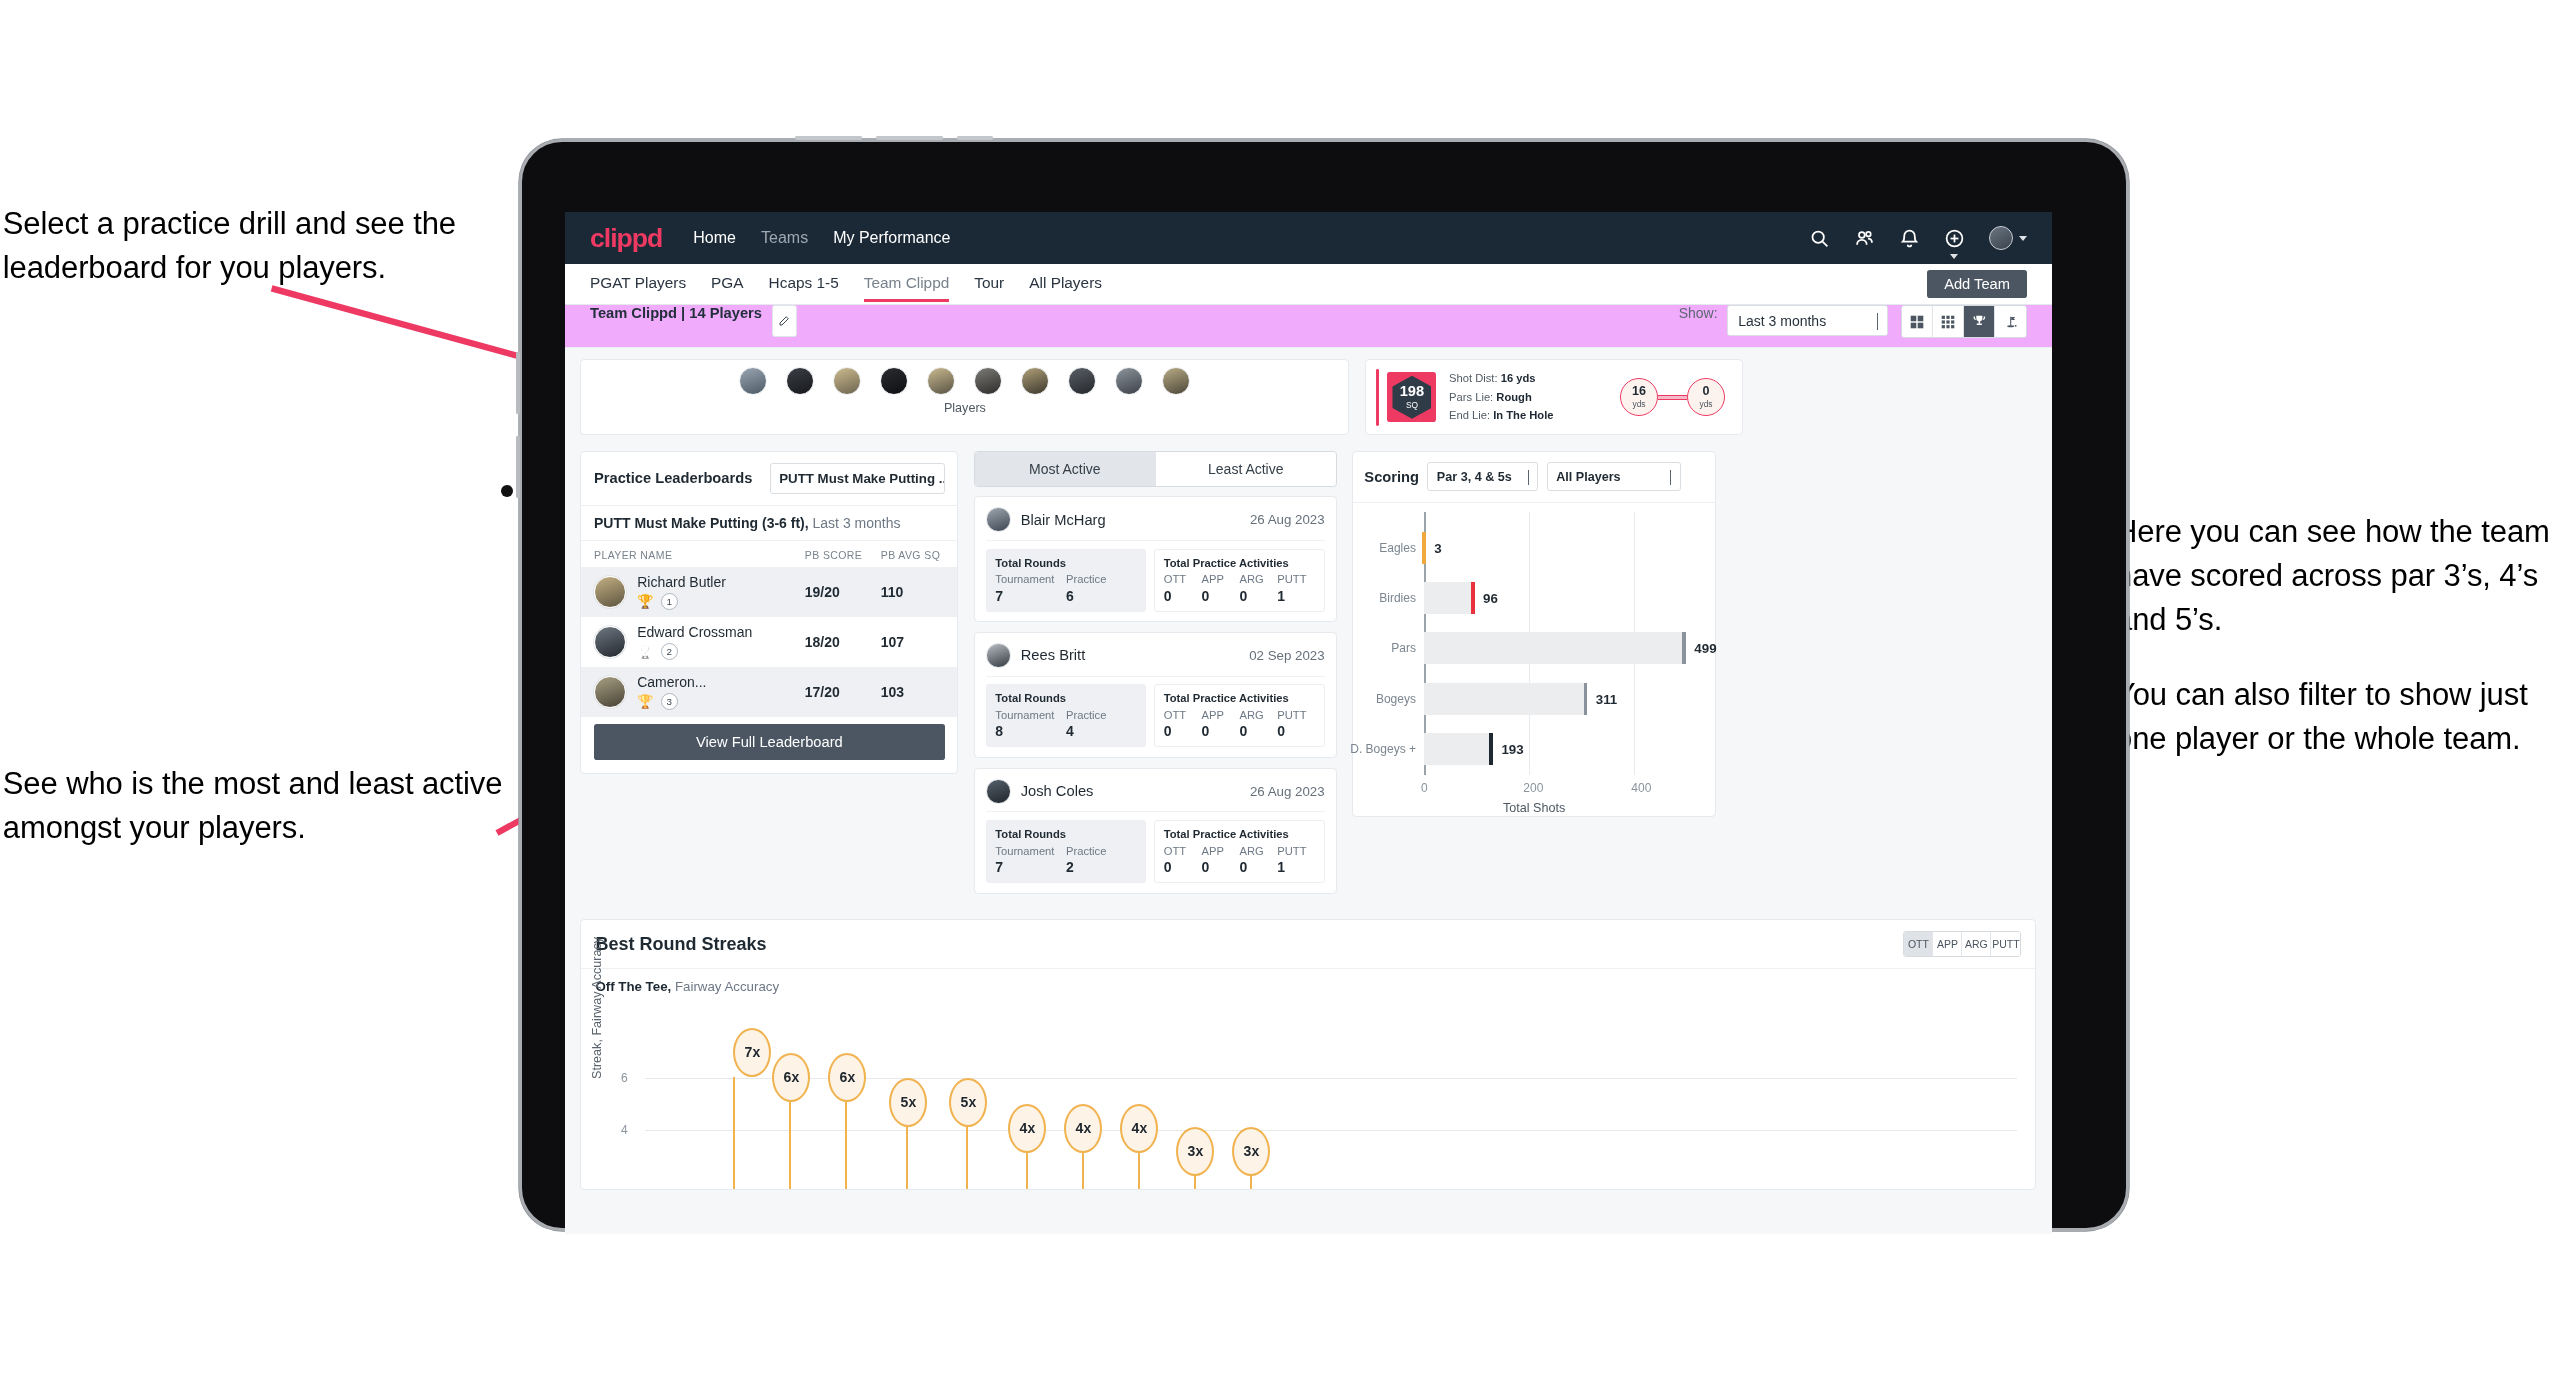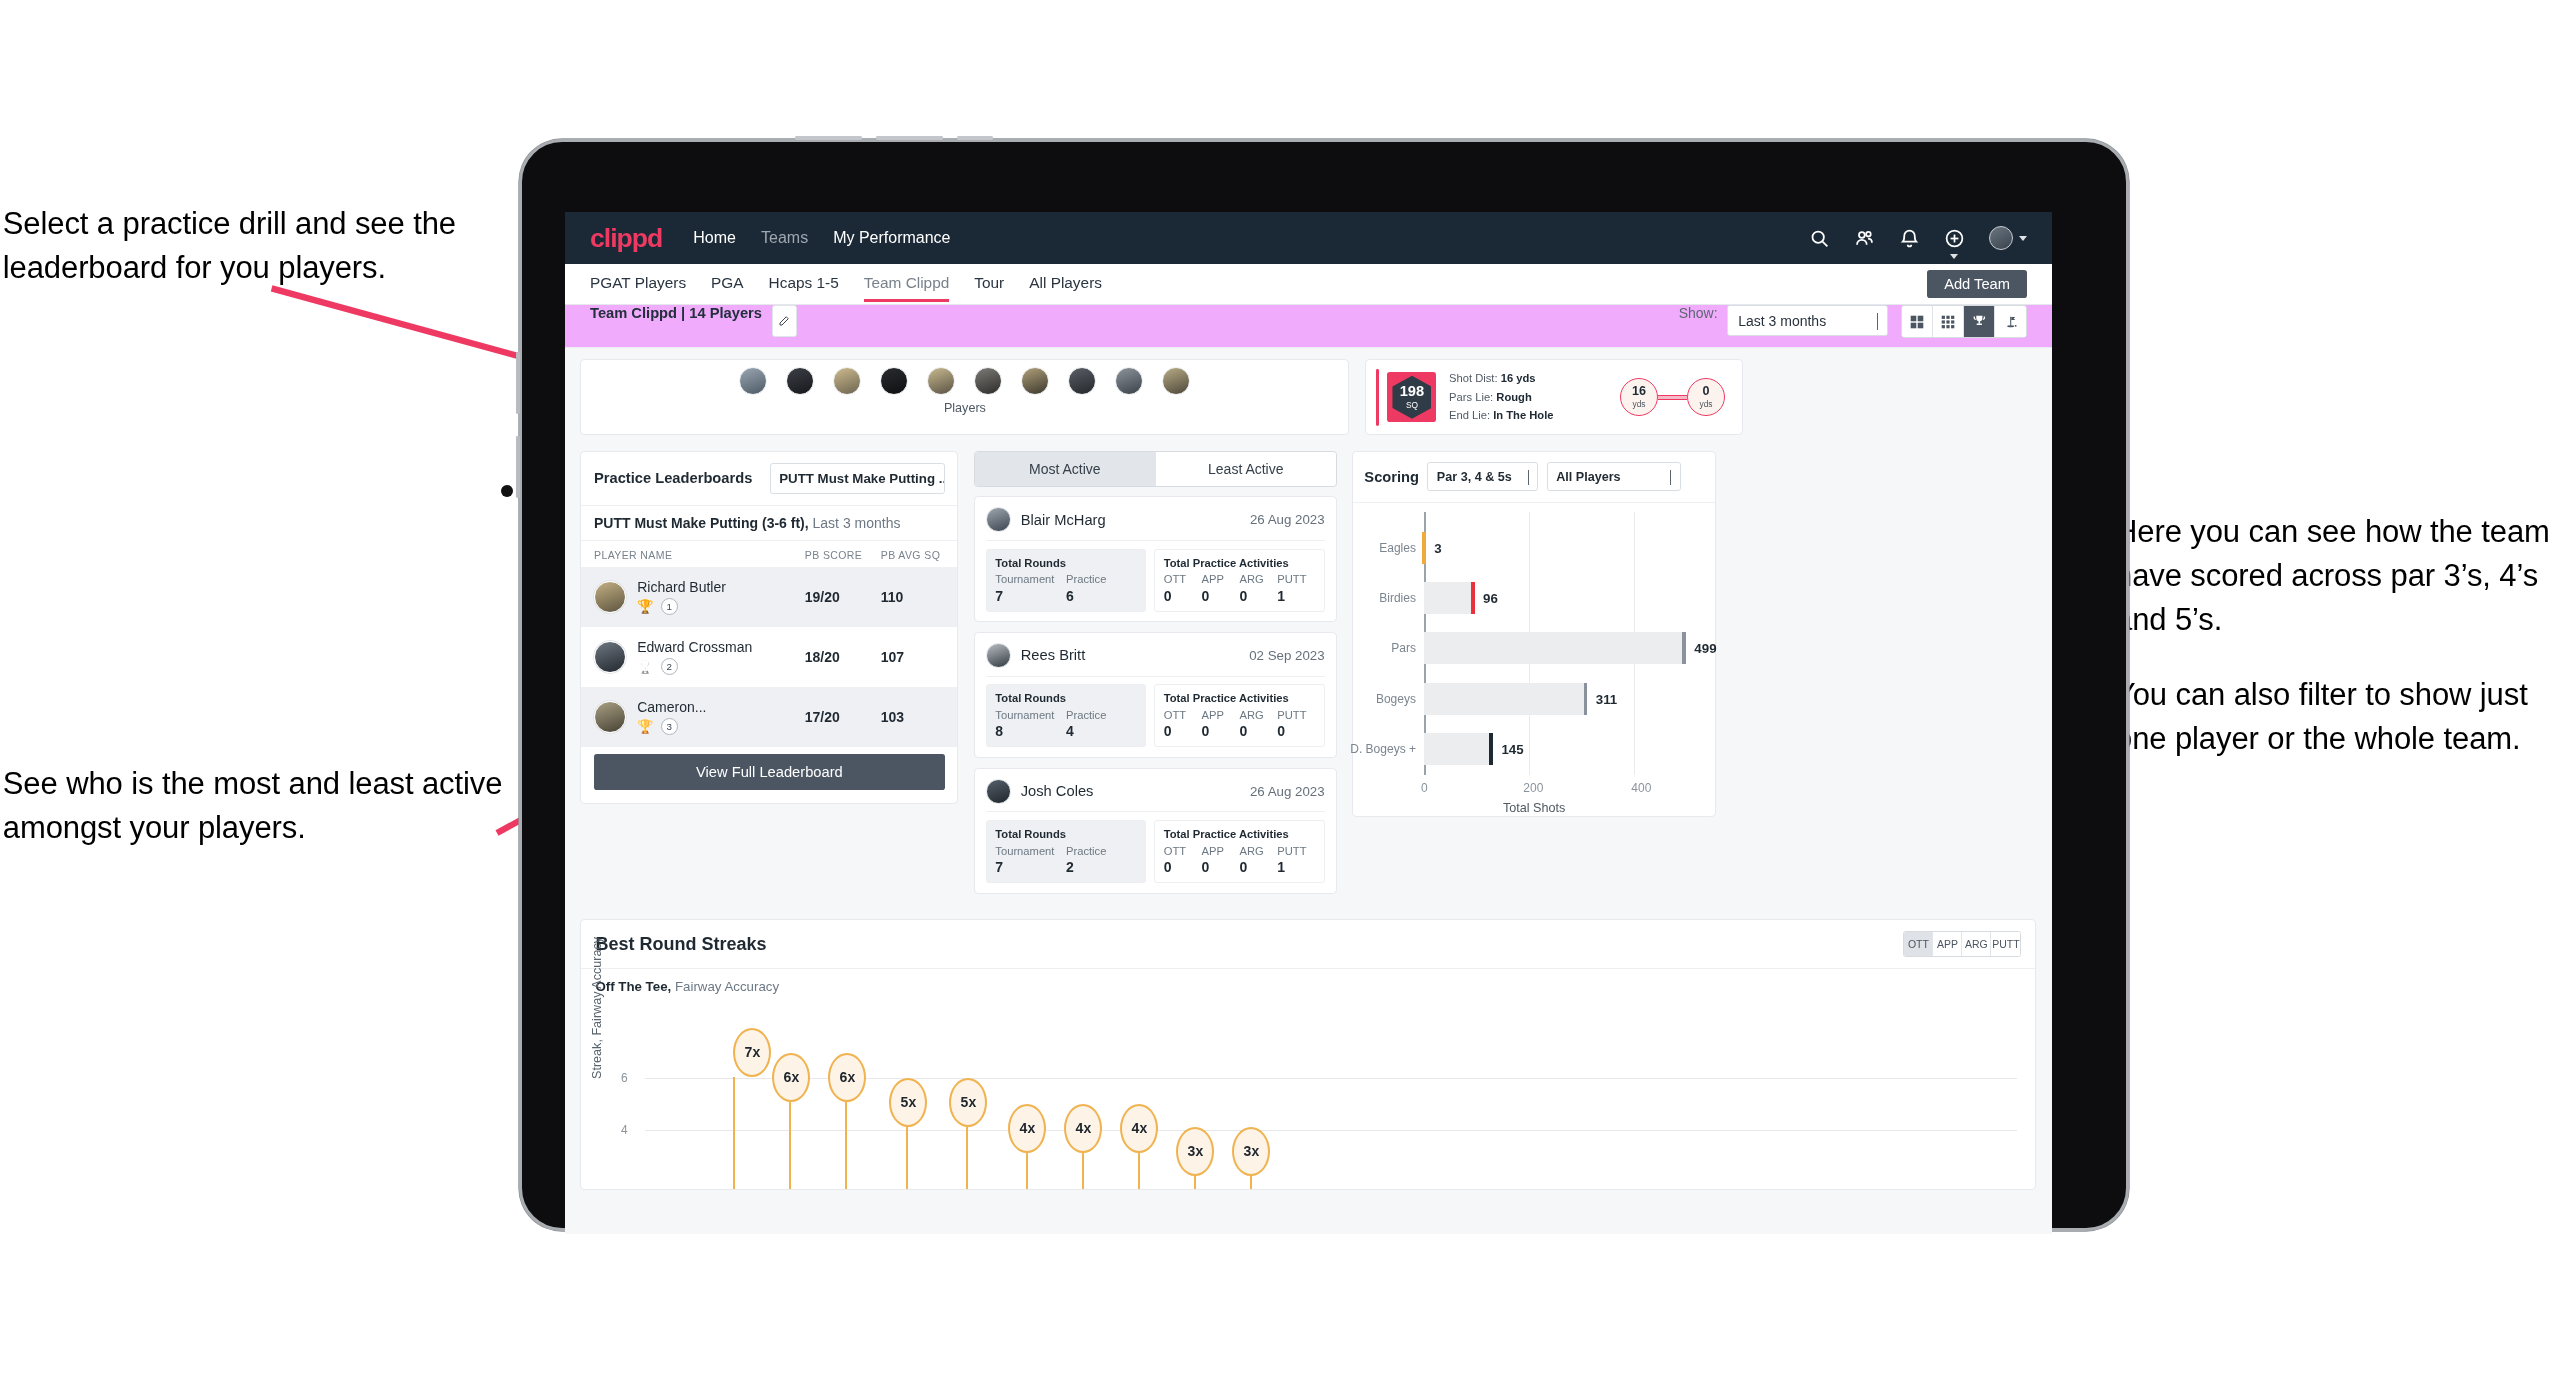--- a/index.html
+++ b/index.html
@@ -206,21 +206,21 @@
   }
   .lb-sub b { color: #1f2932; }
   .lb-cols {
     display: flex; padding: 7.7px 12.6px 6.3px; font-size: 10.5px; color: #78828c;
     letter-spacing: 0.4px;
   }
   .c-name { flex: 1; }
   .c-score { width: 76px; text-align: left; }
   .c-sq { width: 64px; text-align: left; }
   .lb-row {
-    display: flex; align-items: center; padding: 12.6px 12.6px; height: 60px;
+    display: flex; align-items: center; padding: 12.6px 12.6px; height: 50px;
   }
   .lb-row.alt { background: #eef0f3; }
   .lb-av {
     width: 32px; height: 32px; border-radius: 50%; border: 1.4px solid #fff;
     box-shadow: 0 0 0 0.7px #dcdfe3; margin-right: 11.2px; flex: none;
   }
   .lb-name-wrap { flex: 1; }
   .lb-name { font-size: 14px; color: #1f2932; white-space: nowrap; }
   .lb-badges { display: flex; align-items: center; margin-top: 2.8px; }
   .trophy { font-size: 13.3px; line-height: 1; }
@@ -788,21 +788,21 @@
                   <div class="bar" style="width:59.81%;">
                     <div class="bar-cap" style="background:#8a939c;"></div>
                     <span class="bar-val">311</span>
                   </div>
                 </div>
 
                 <div class="bar-row" style="top:221px;">
                   <span class="bar-lbl">D. Bogeys +</span>
                   <div class="bar" style="width:25.19%;">
                     <div class="bar-cap" style="background:#1f2932;width:4.2px;"></div>
-                    <span class="bar-val">145</span>
+                    <span class="bar-val">193</span>
                   </div>
                 </div>
               </div>
               <span class="sc-xlbl" style="left:60px;">0</span>
               <span class="sc-xlbl" style="left:169px;">200</span>
               <span class="sc-xlbl" style="left:277px;">400</span>
               <div class="sc-xtitle">Total Shots</div>
             </div>
           </div>
         </div>

